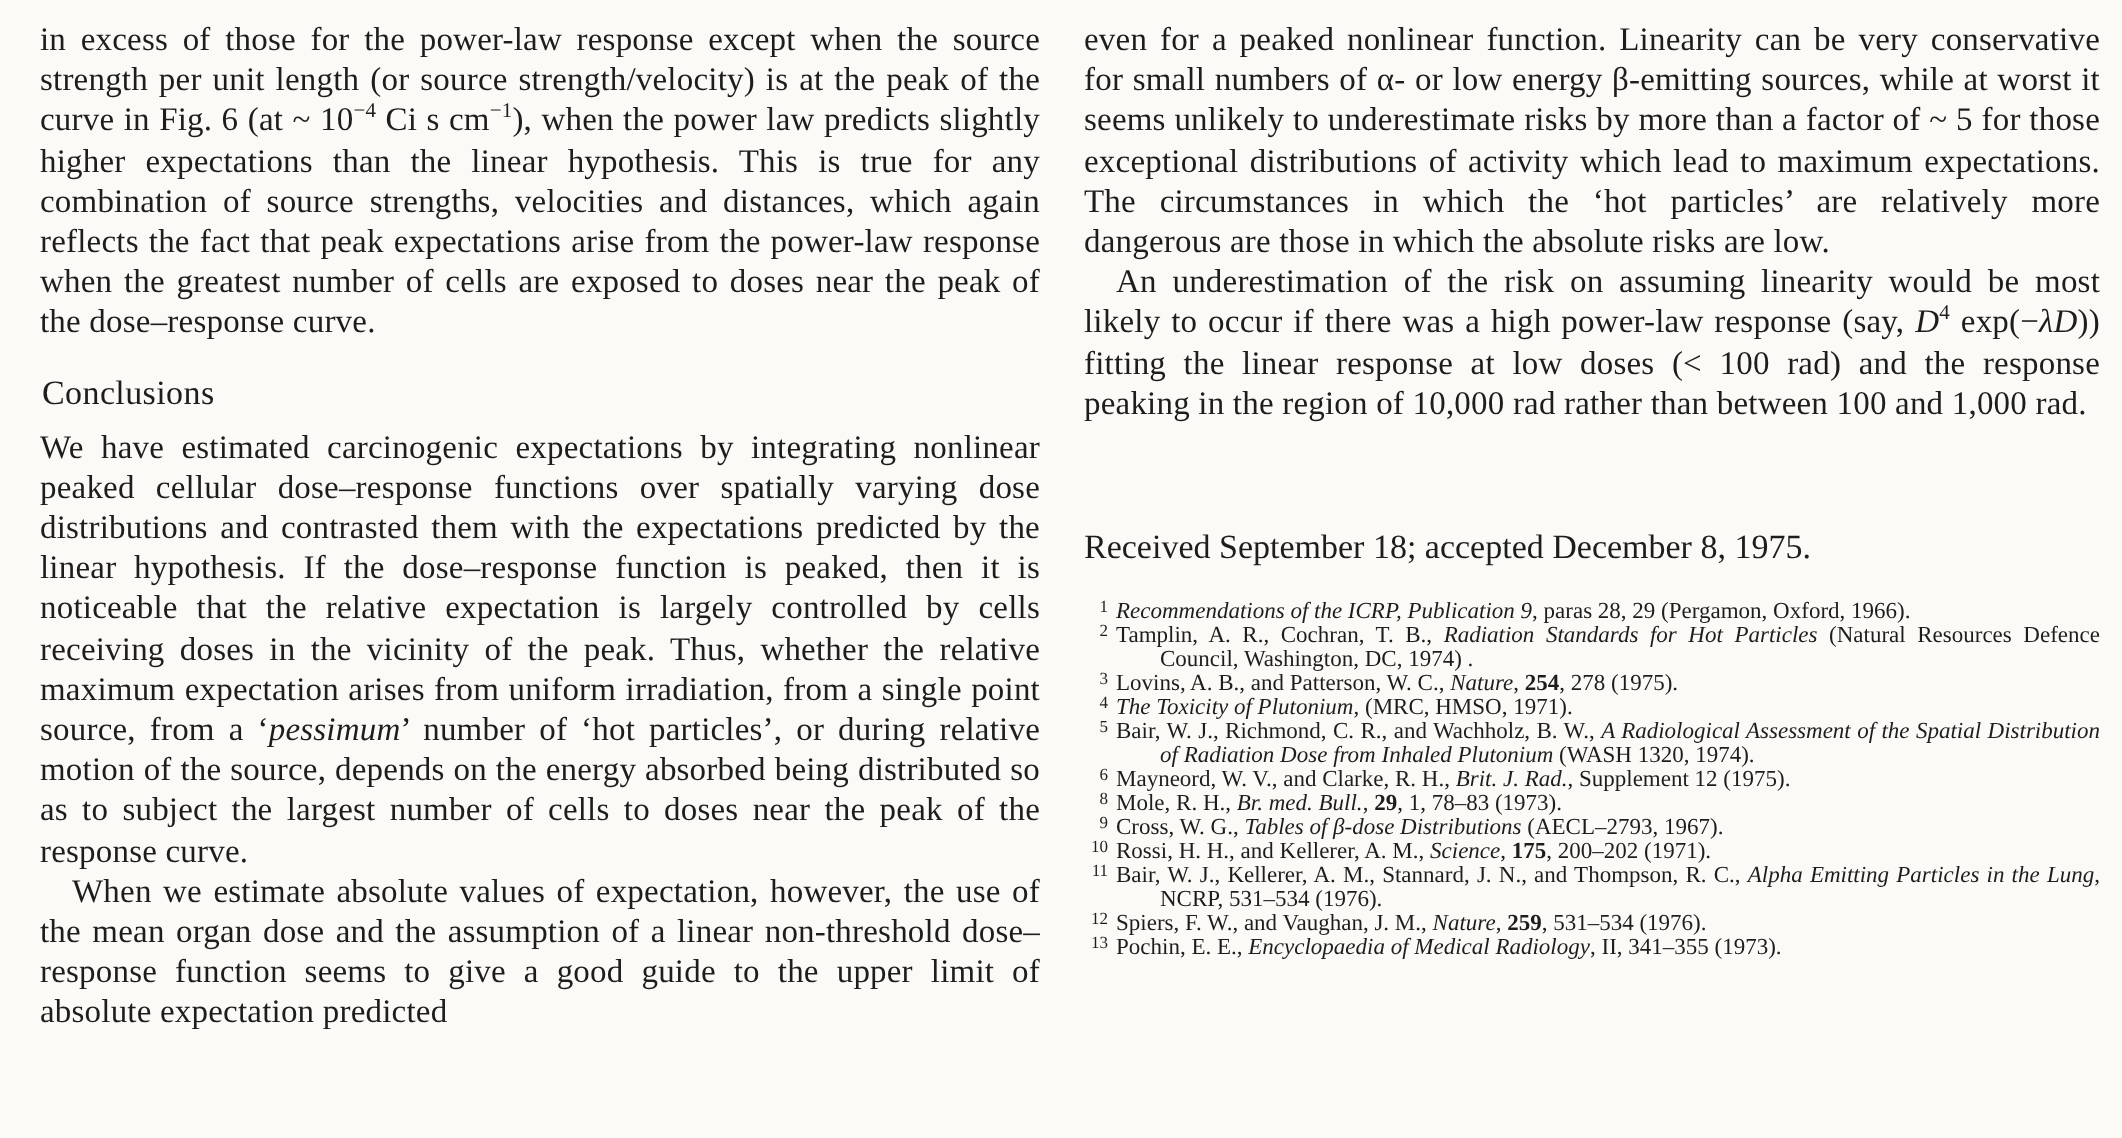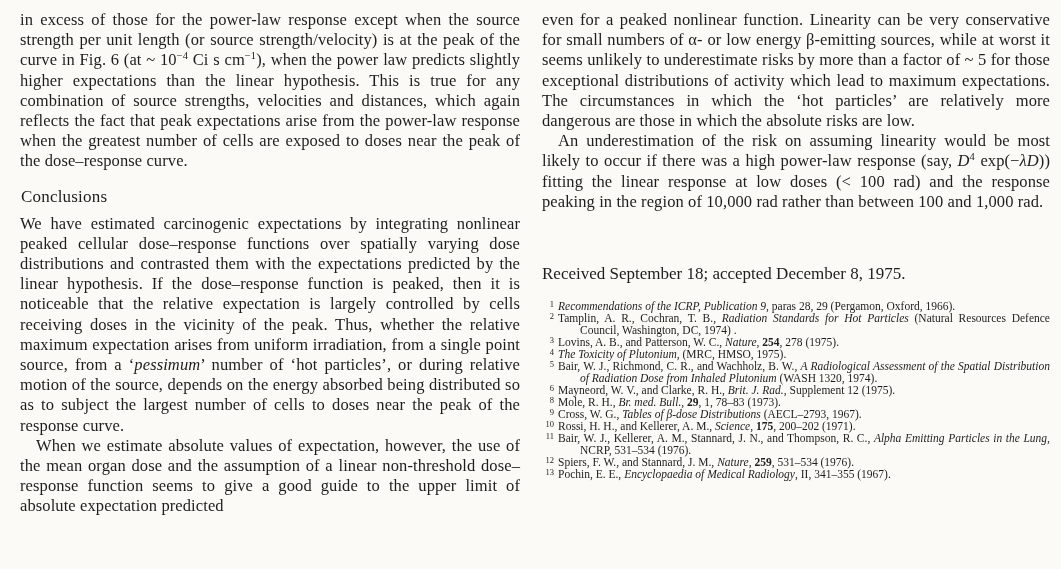--- a/index.html
+++ b/index.html
@@ -70,25 +70,25 @@
   </div>
 
   <div class="col col-right">
     <p class="body"><span>even for a peaked nonlinear function. Linearity can be very conservative for small numbers of α- or low energy β-emitting sources, while at worst it seems unlikely to underestimate risks by more than a factor of ~ 5 for those exceptional distributions of activity which lead to maximum expectations. The circumstances in which the ‘hot particles’ are relatively more dangerous are those in which the absolute risks are low.</span></p>
     <p class="body indent"><span>An underestimation of the risk on assuming linearity would be most likely to occur if there was a high power-law response (say, </span><span class="seg-i">D</span><sup>4</sup><span> exp(−</span><span class="seg-i">λD</span><span>)) fitting the linear response at low doses (&lt; 100 rad) and the response peaking in the region of 10,000 rad rather than between 100 and 1,000 rad.</span></p>
     <p class="received">Received September 18; accepted December 8, 1975.</p>
     <div class="refs" id="refs">
         <div class="ref"><sup class="refnum">1</sup><span class="seg-i">Recommendations of the ICRP, Publication 9</span><span>, paras 28, 29 (Pergamon, Oxford, 1966).</span></div>
         <div class="ref"><sup class="refnum">2</sup><span>Tamplin, A. R., Cochran, T. B., </span><span class="seg-i">Radiation Standards for Hot Particles</span><span> (Natural Resources Defence Council, Washington, DC, 1974) .</span></div>
         <div class="ref"><sup class="refnum">3</sup><span>Lovins, A. B., and Patterson, W. C., </span><span class="seg-i">Nature</span><span>, </span><span class="seg-b">254</span><span>, 278 (1975).</span></div>
-        <div class="ref"><sup class="refnum">4</sup><span class="seg-i">The Toxicity of Plutonium</span><span>, (MRC, HMSO, 1975).</span></div>
+        <div class="ref"><sup class="refnum">4</sup><span class="seg-i">The Toxicity of Plutonium</span><span>, (MRC, HMSO, 1971).</span></div>
         <div class="ref"><sup class="refnum">5</sup><span>Bair, W. J., Richmond, C. R., and Wachholz, B. W., </span><span class="seg-i">A Radiological Assessment of the Spatial Distribution of Radiation Dose from Inhaled Plutonium</span><span> (WASH 1320, 1974).</span></div>
         <div class="ref"><sup class="refnum">6</sup><span>Mayneord, W. V., and Clarke, R. H., </span><span class="seg-i">Brit. J. Rad.</span><span>, Supplement 12 (1975).</span></div>
         <div class="ref"><sup class="refnum">8</sup><span>Mole, R. H., </span><span class="seg-i">Br. med. Bull.</span><span>, </span><span class="seg-b">29</span><span>, 1, 78–83 (1973).</span></div>
         <div class="ref"><sup class="refnum">9</sup><span>Cross, W. G., </span><span class="seg-i">Tables of β-dose Distributions</span><span> (AECL–2793, 1967).</span></div>
         <div class="ref"><sup class="refnum">10</sup><span>Rossi, H. H., and Kellerer, A. M., </span><span class="seg-i">Science</span><span>, </span><span class="seg-b">175</span><span>, 200–202 (1971).</span></div>
         <div class="ref"><sup class="refnum">11</sup><span>Bair, W. J., Kellerer, A. M., Stannard, J. N., and Thompson, R. C., </span><span class="seg-i">Alpha Emitting Particles in the Lung</span><span>, NCRP, 531–534 (1976).</span></div>
-        <div class="ref"><sup class="refnum">12</sup><span>Spiers, F. W., and Stannard, J. M., </span><span class="seg-i">Nature</span><span>, </span><span class="seg-b">259</span><span>, 531–534 (1976).</span></div>
-        <div class="ref"><sup class="refnum">13</sup><span>Pochin, E. E., </span><span class="seg-i">Encyclopaedia of Medical Radiology</span><span>, II, 341–355 (1967).</span></div>
+        <div class="ref"><sup class="refnum">12</sup><span>Spiers, F. W., and Vaughan, J. M., </span><span class="seg-i">Nature</span><span>, </span><span class="seg-b">259</span><span>, 531–534 (1976).</span></div>
+        <div class="ref"><sup class="refnum">13</sup><span>Pochin, E. E., </span><span class="seg-i">Encyclopaedia of Medical Radiology</span><span>, II, 341–355 (1973).</span></div>
       </div>
   </div>
 
 </div>
 
 </body></html>

